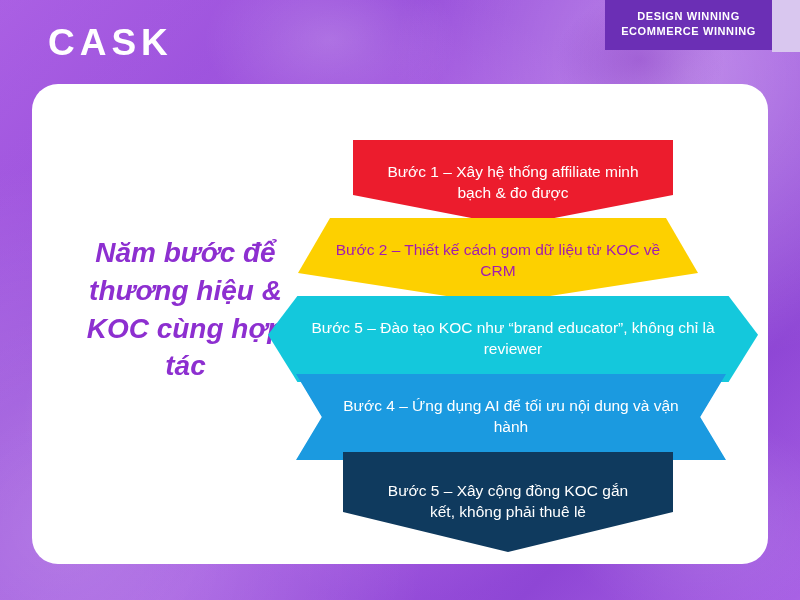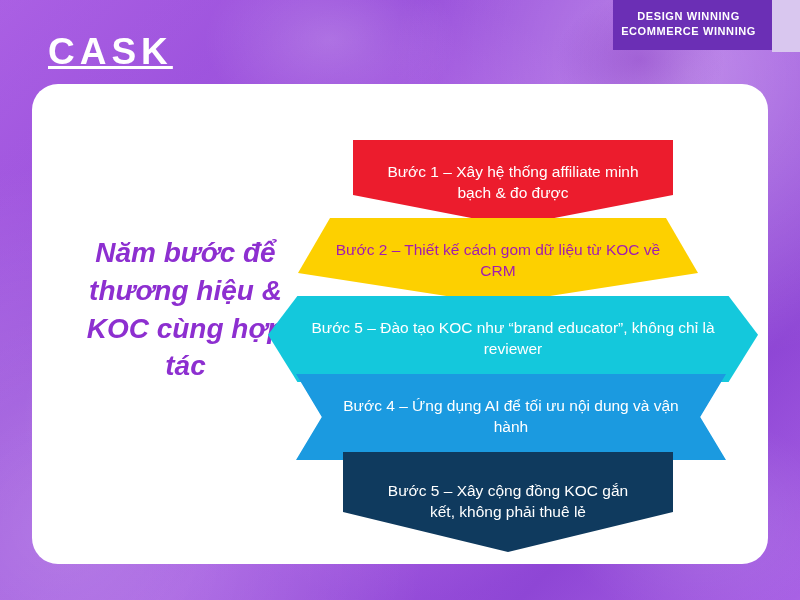--- a/index.html
+++ b/index.html
@@ -33,37 +33,36 @@
     background:
       radial-gradient(ellipse 180px 120px at 330px 40px, rgba(255,255,255,0.18), rgba(255,255,255,0) 70%),
       radial-gradient(ellipse 140px 180px at 120px 420px, rgba(255,255,255,0.10), rgba(255,255,255,0) 70%),
       radial-gradient(ellipse 200px 150px at 700px 520px, rgba(255,255,255,0.14), rgba(255,255,255,0) 70%),
       radial-gradient(ellipse 120px 90px at 640px 60px, rgba(120,40,180,0.35), rgba(120,40,180,0) 70%);
     pointer-events: none;
   }
 
   .logo {
     position: absolute;
-    top: 31px;
+    top: 22px;
     left: 48px;
     color: #ffffff;
     font-size: 37px;
     font-weight: bold;
     letter-spacing: 5px;
     font-family: "Liberation Sans", sans-serif;
-    text-decoration: underline;
   }
 
   .ribbon {
     position: absolute;
     top: 0;
     right: 28px;
     background: #6b2fb5;
     color: #ffffff;
-    padding: 9px 16px 11px 8px;
+    padding: 9px 16px 11px 16px;
     text-align: center;
     font-size: 11px;
     font-weight: bold;
     line-height: 1.35;
     letter-spacing: 0.6px;
   }
   .ribbon-tab {
     position: absolute;
     top: 0;
     right: 0;

